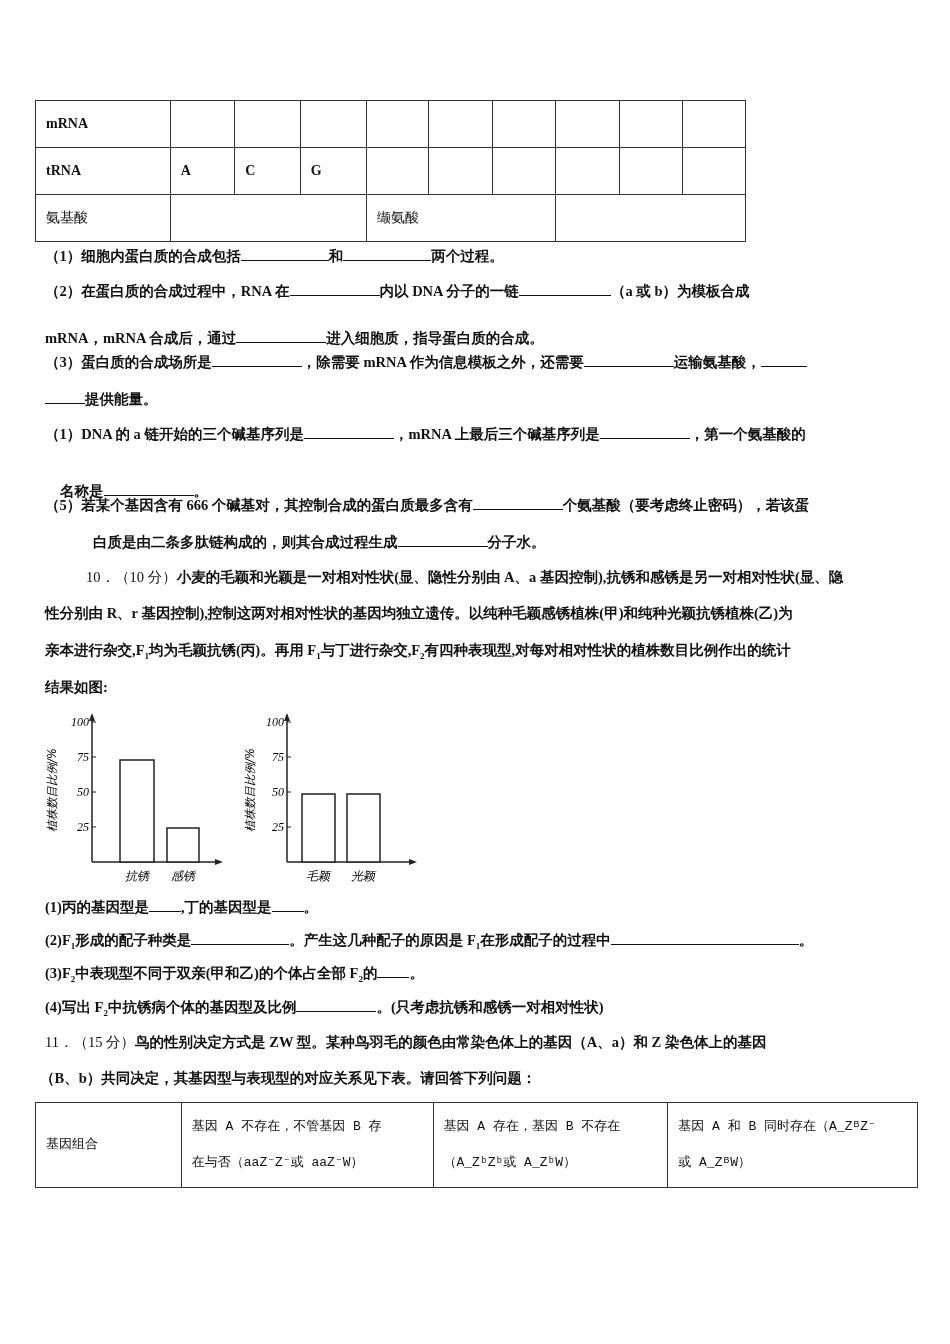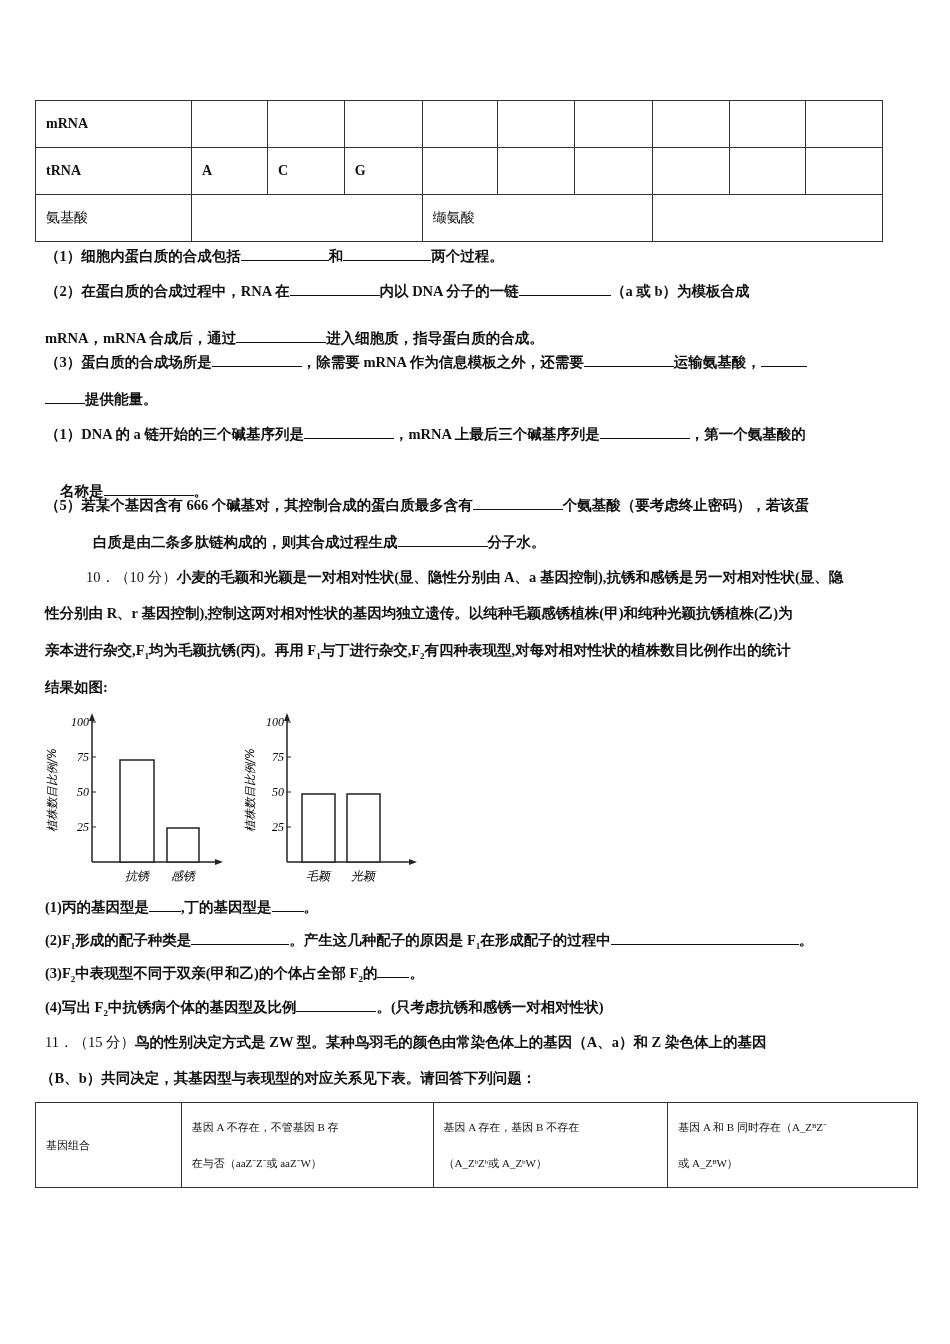--- a/index.html
+++ b/index.html
@@ -2,40 +2,40 @@
 <html><head>
 <meta charset="utf-8">
 <style>
   html, body { margin: 0; padding: 0; background: #ffffff; }
   body {
     width: 950px; height: 1344px; position: relative; overflow: hidden;
     font-family: "DejaVu Serif", "Liberation Serif", serif;
     color: #111;
   }
   table { border-collapse: collapse; }
-  .t1 { position: absolute; left: 35px; top: 100px; width: 848px; }
+  .t1 { position: absolute; left: 35px; top: 100px; width: 711px; }
   .t1 td {
     border: 1.5px solid #333; height: 46px; padding: 0 0 0 10px;
     font-size: 14px; font-weight: bold; vertical-align: middle;
     font-family: "Liberation Serif", serif;
   }
   .line {
     position: absolute; left: 45px; font-size: 14.5px; font-weight: bold;
     white-space: nowrap; line-height: 20px;
     font-family: "Liberation Serif", "DejaVu Serif", serif;
   }
   .blank { display: inline-block; border-bottom: 1px solid #111; height: 14px; vertical-align: baseline; }
   .qnum { font-weight: normal; }
   sub, sup { font-size: 9px; }
   .chart { position: absolute; font-style: italic; }
   .t2 { position: absolute; left: 35px; top: 1102px; width: 883px; }
   .t2 td {
-    border: 1.5px solid #333; padding: 6px 10px; font-size: 11px;
+    border: 1.5px solid #333; padding: 6px 10px; font-size: 13px;
     vertical-align: middle; line-height: 36px;
-    font-family: Liberation Serif, serif;
+    font-family: Liberation Mono, monospace;
   }
 </style>
 </head>
 <body>
 
 <table class="t1">
   <colgroup>
     <col style="width:158px">
       <col style="width:77px">
       <col style="width:78px">

